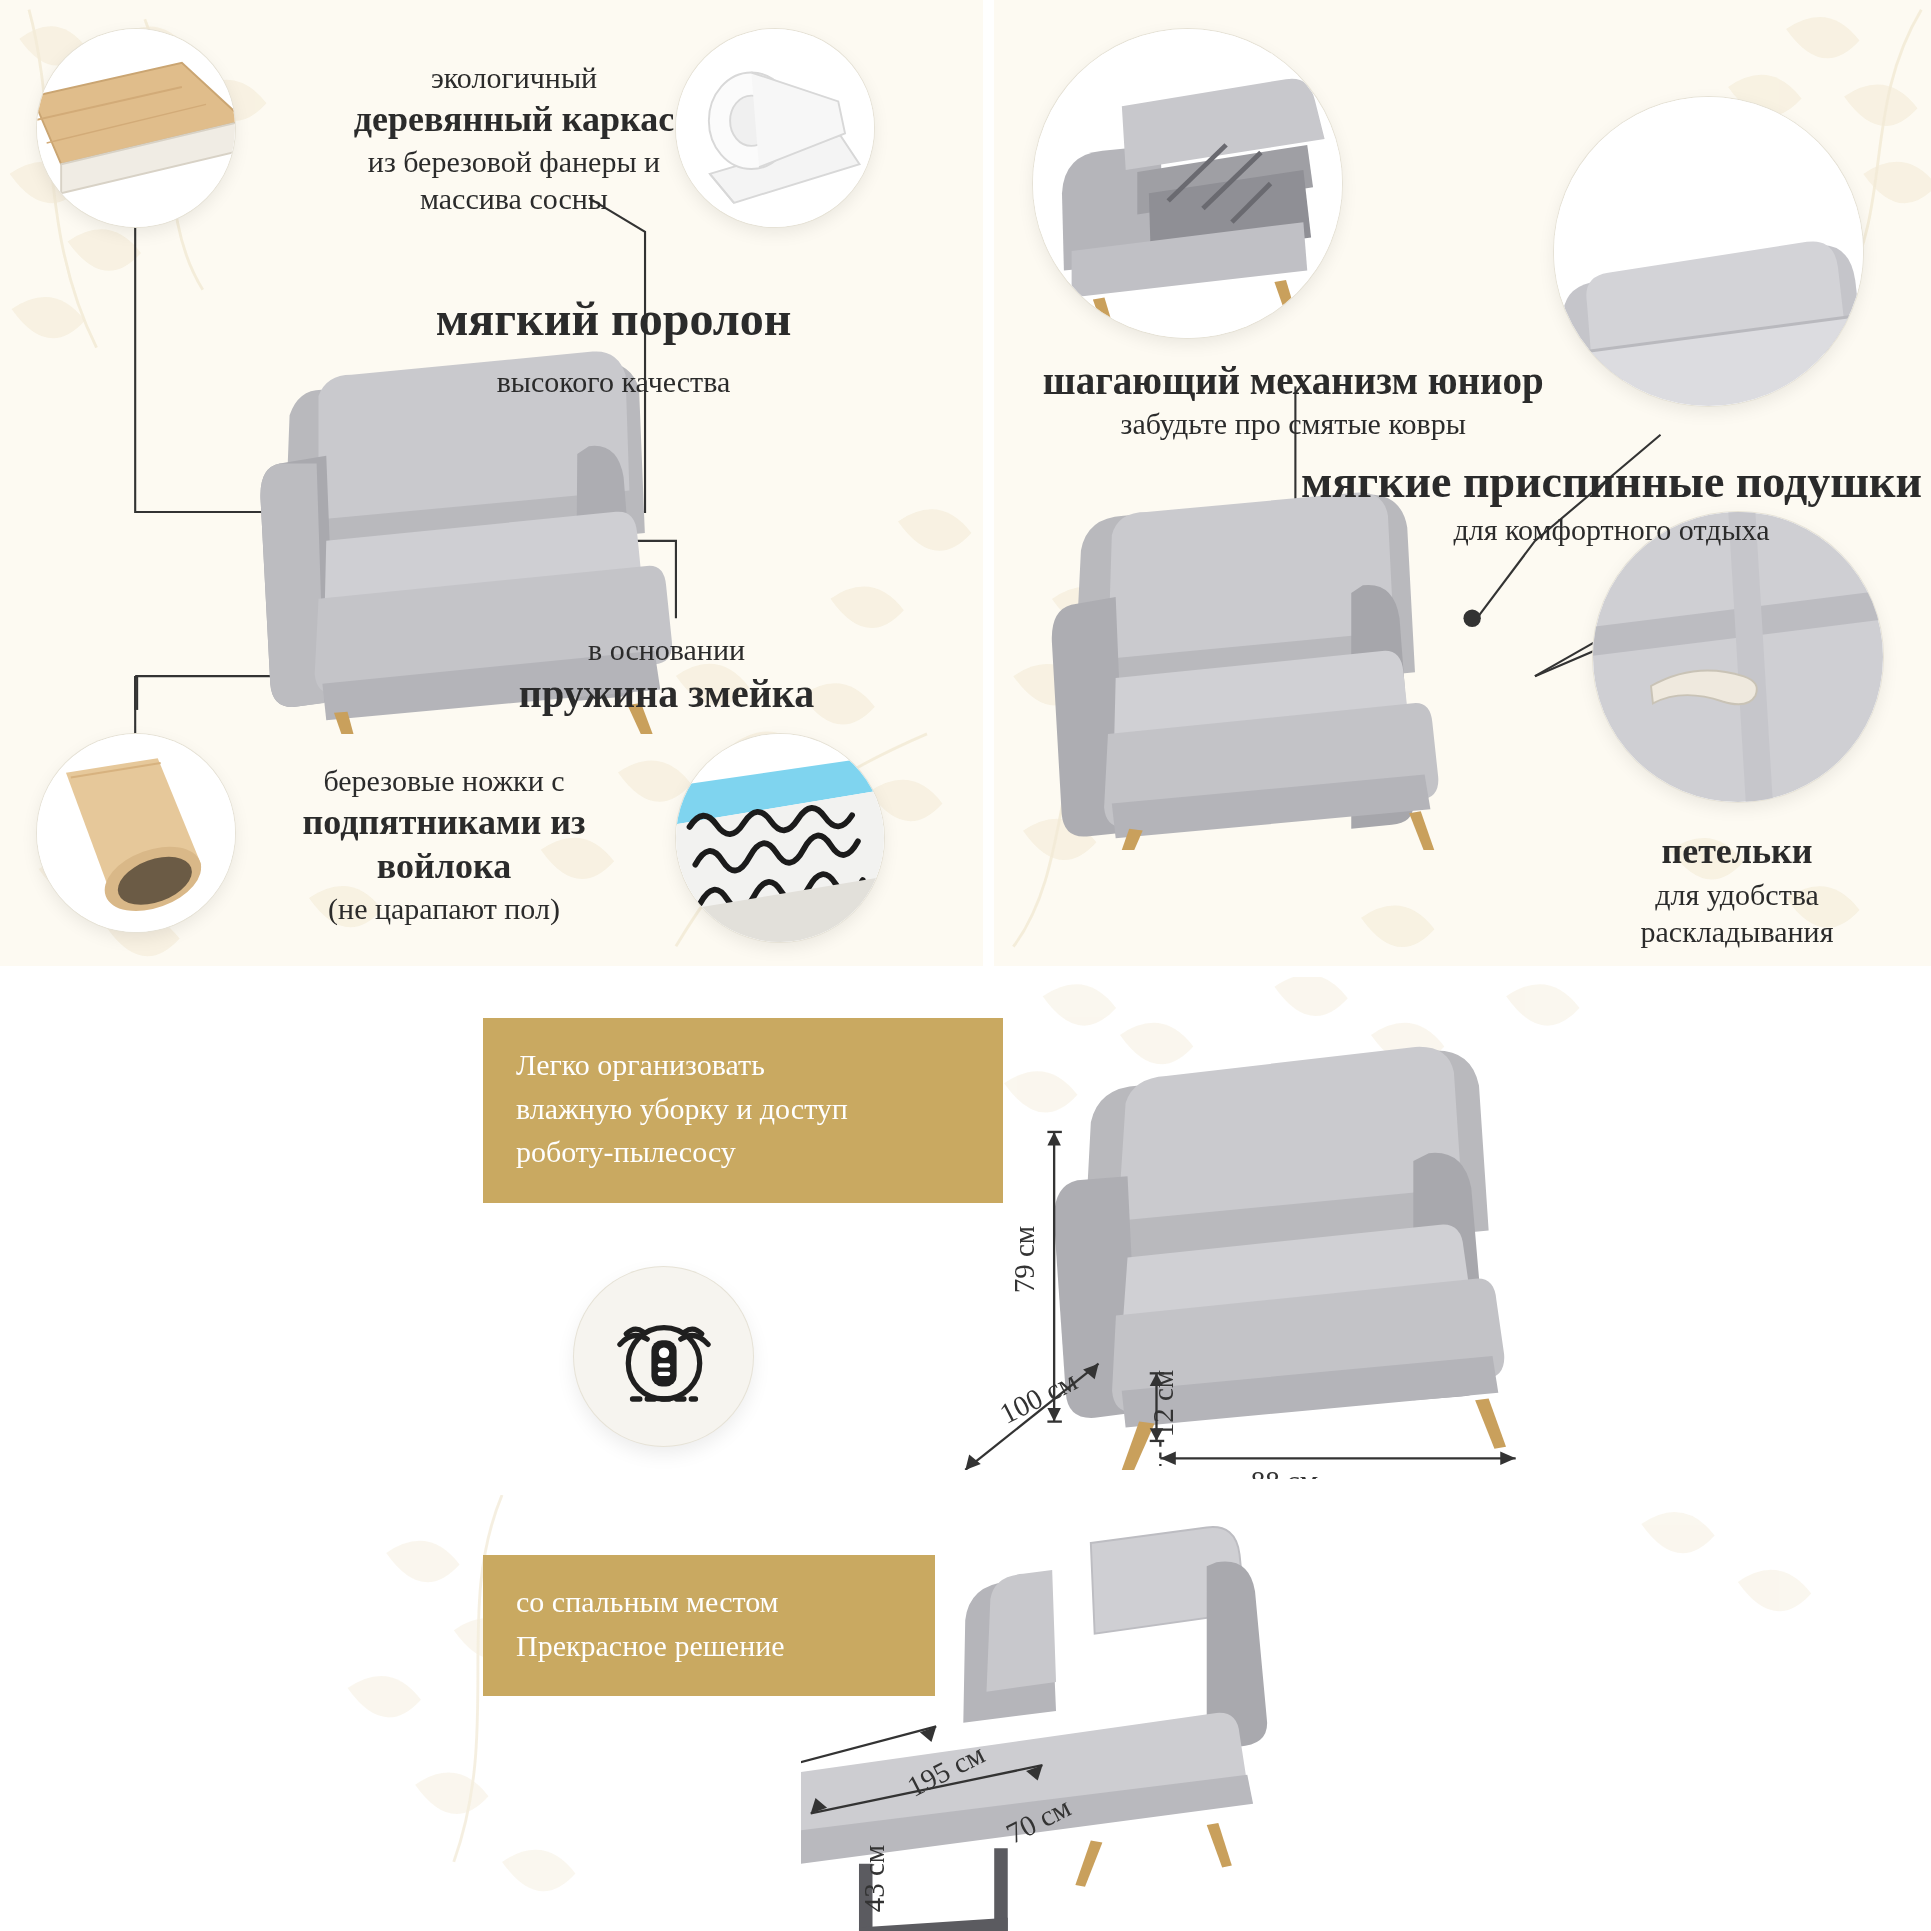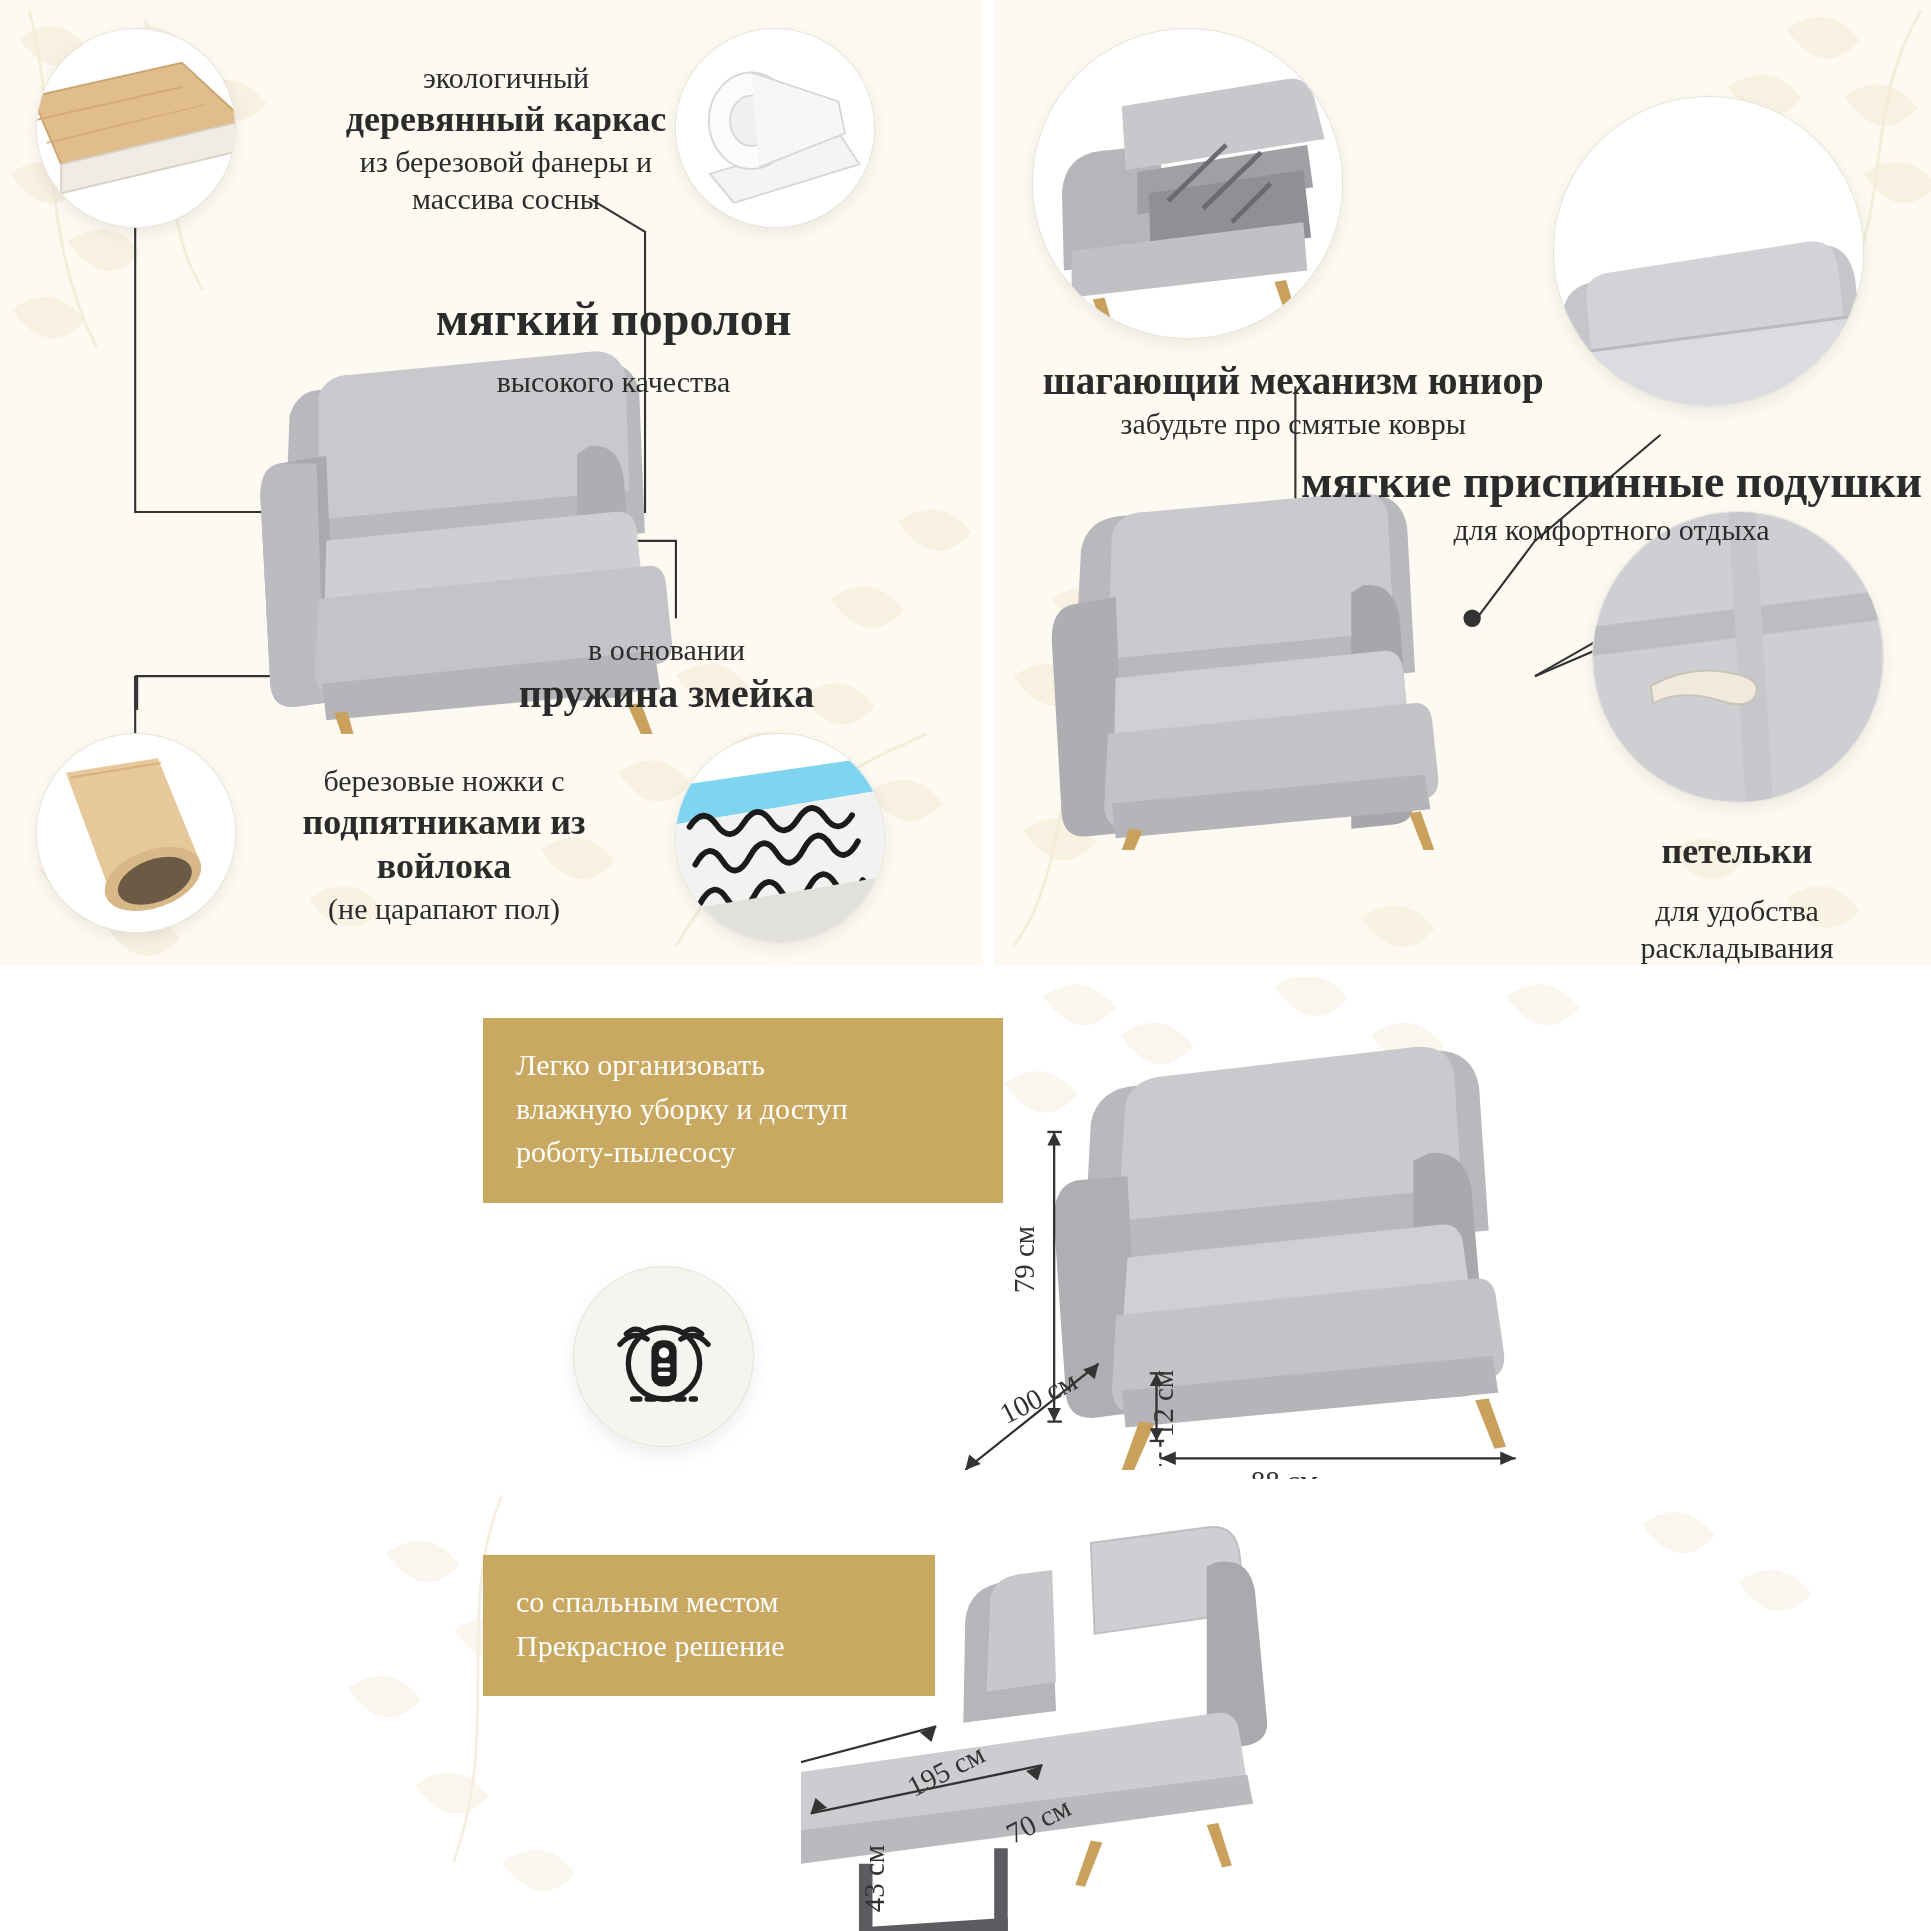--- a/index.html
+++ b/index.html
@@ -179,21 +179,21 @@
         <path d="M108 270 l300 -30 q20 -2 22 22 l6 60 -330 34 Z" fill="#cfcfd3"></path>
         <path d="M100 330 l340 -34 q18 -2 20 20 l6 58 q2 22 -18 24 l-330 30 q-20 2 -22 -20 Z" fill="#c4c4c8"></path>
         <path d="M104 418 l344 -34 6 40 -346 32 Z" fill="#b4b4b9"></path>
         <path d="M116 448 l18 52 10 -1 -14 -52 Z" fill="#c9a05c"></path>
         <path d="M420 440 l22 48 10 -2 -18 -48 Z" fill="#c9a05c"></path>
         <ellipse cx="136" cy="506" rx="10" ry="6" fill="#4c4c50"></ellipse>
         <ellipse cx="446" cy="492" rx="10" ry="6" fill="#4c4c50"></ellipse>
       </g>
     </svg>
 
-    <div class="txt t-center" style="left:289px;top:60px;width:434px;font-size:30px;">
+    <div class="txt t-center" style="left:297px;top:60px;width:434px;font-size:30px;">
       <div>экологичный</div>
       <div class="b" style="font-size:36px;margin-top:1.9px;">деревянный каркас</div>
       <div style="margin-top:1.9px;">из березовой фанеры и</div>
       <div>массива сосны</div>
     </div>
 
     <div class="txt t-center" style="left:406px;top:290px;width:415px;font-size:30px;">
       <div class="b" style="font-size:48px;">мягкий поролон</div>
       <div style="margin-top:15px;">высокого качества</div>
     </div>
@@ -310,21 +310,21 @@
       <div style="margin-top:1.9px;">забудьте про смятые ковры</div>
     </div>
 
     <div class="txt t-center" style="left:299px;top:454px;width:637px;font-size:30px;">
       <div class="b" style="font-size:46px;">мягкие приспинные подушки</div>
       <div style="margin-top:1.9px;">для комфортного отдыха</div>
     </div>
 
     <div class="txt t-center" style="left:579px;top:830px;width:328px;font-size:30px;">
       <div class="b" style="font-size:36px;">петельки</div>
-      <div style="margin-top:19px;">для удобства</div>
+      <div style="margin-top:3px;">для удобства</div>
       <div>раскладывания</div>
     </div>
   </div>
 
   <div class="panel mid">
 
     <svg class="leaves" viewBox="0 0 2000 520">
       <g fill="#f4ecd9" opacity="0.8">
         <path d="M1080 20 q44 -30 76 12 q-38 42 -76 -12 Z"></path>
         <path d="M1160 60 q44 -30 76 12 q-38 42 -76 -12 Z"></path>

